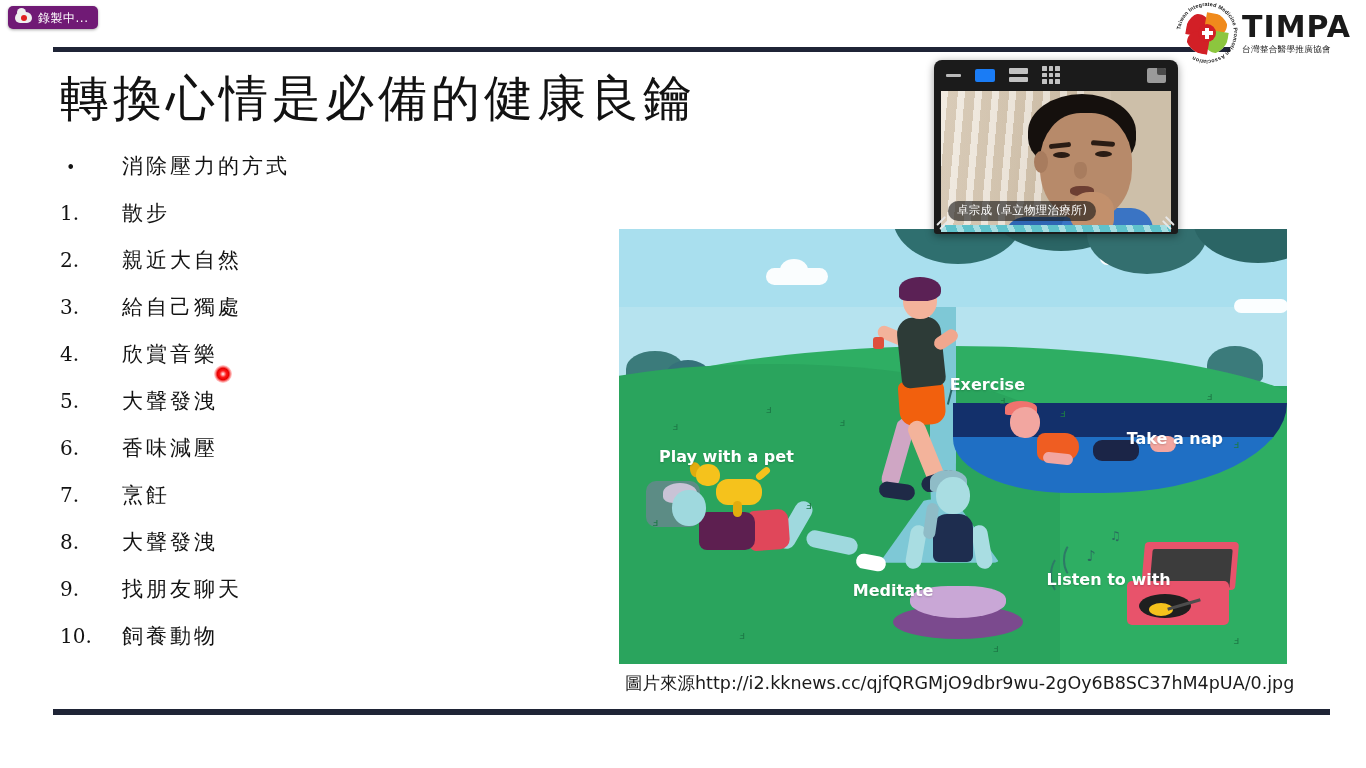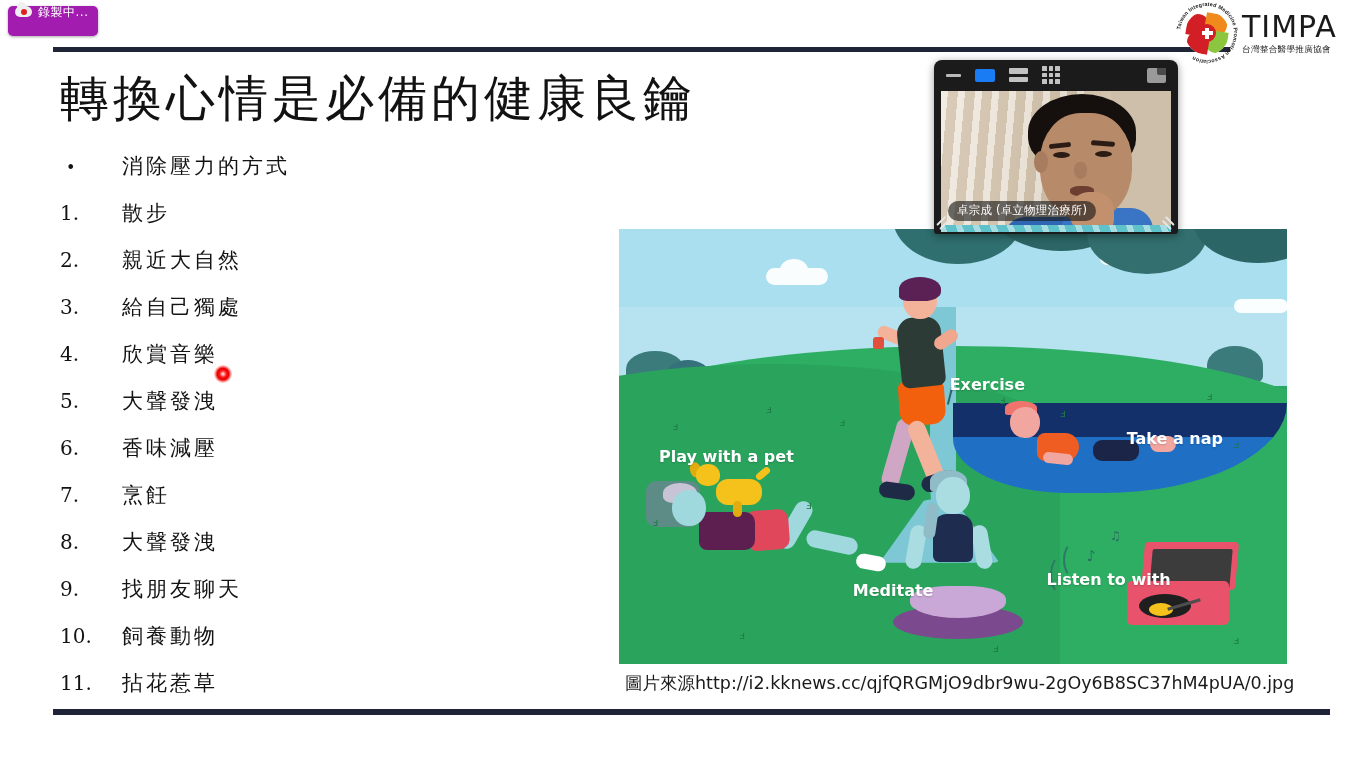--- a/index.html
+++ b/index.html
@@ -13,24 +13,24 @@
   #screen {
     position: relative;
     width: 1366px; height: 768px;
     background: #ffffff;
     overflow: hidden;
   }
 
   
   .rec-pill {
     position: absolute; left: 8px; top: 6px;
-    height: 30px;
-    display: flex; gap: 6px;
+    height: 23px;
+    display: flex; align-items: center; gap: 6px;
     padding: 0 10px 0 7px;
-    background: #a21caf;
+    background: #701a75;
     border-radius: 5px;
     color: #ffffff;
     font-size: 12px;
     font-family: "DejaVu Sans", sans-serif;
     z-index: 60;
     box-shadow: 0 1px 3px rgba(0,0,0,.35);
   }
   .rec-cloud {
     position: relative;
     width: 17px; height: 11px;
@@ -80,21 +80,21 @@
     display:flex; align-items:center; justify-content:center;
   }
   .timpa-cross { position: relative; width: 11px; height: 11px; }
   .timpa-cross::before, .timpa-cross::after {
     content:''; position:absolute; background:#fff;
   }
   .timpa-cross::before { left: 3.8px; top: 0; width: 3.4px; height: 11px; }
   .timpa-cross::after  { left: 0; top: 3.8px; width: 11px; height: 3.4px; }
   .timpa-word { display:flex; flex-direction:column; line-height:1; }
   .timpa-title {
-    font-size: 30px; font-weight: normal; letter-spacing: 1px;
+    font-size: 30px; font-weight: bold; letter-spacing: 1px;
     color: #1a1a1a;
     font-family: "DejaVu Sans", sans-serif;
     text-align: center;
   }
   .timpa-sub {
     font-size: 8.6px; color: #1a1a1a; letter-spacing: .3px; margin-top: 3px;
     font-family: "DejaVu Sans", sans-serif;
   }
 
   
@@ -448,24 +448,20 @@
       <span class="txt">大聲發洩</span>
     </div>
     <div class="bullet-row">
       <span class="marker">9.</span>
       <span class="txt">找朋友聊天</span>
     </div>
     <div class="bullet-row">
       <span class="marker">10.</span>
       <span class="txt">飼養動物</span>
     </div>
-    <div class="bullet-row">
-      <span class="marker">11.</span>
-      <span class="txt">拈花惹草</span>
-    </div>
   </div>
 
   <div class="illus">
     <div class="sky"></div>
       <div class="sky2"></div>
     <div class="cloud c1"></div>
       <div class="cloud c2"></div>
       <div class="cloud c3"></div>
     <div class="canopy cn1"></div>
       <div class="canopy cn2"></div>

